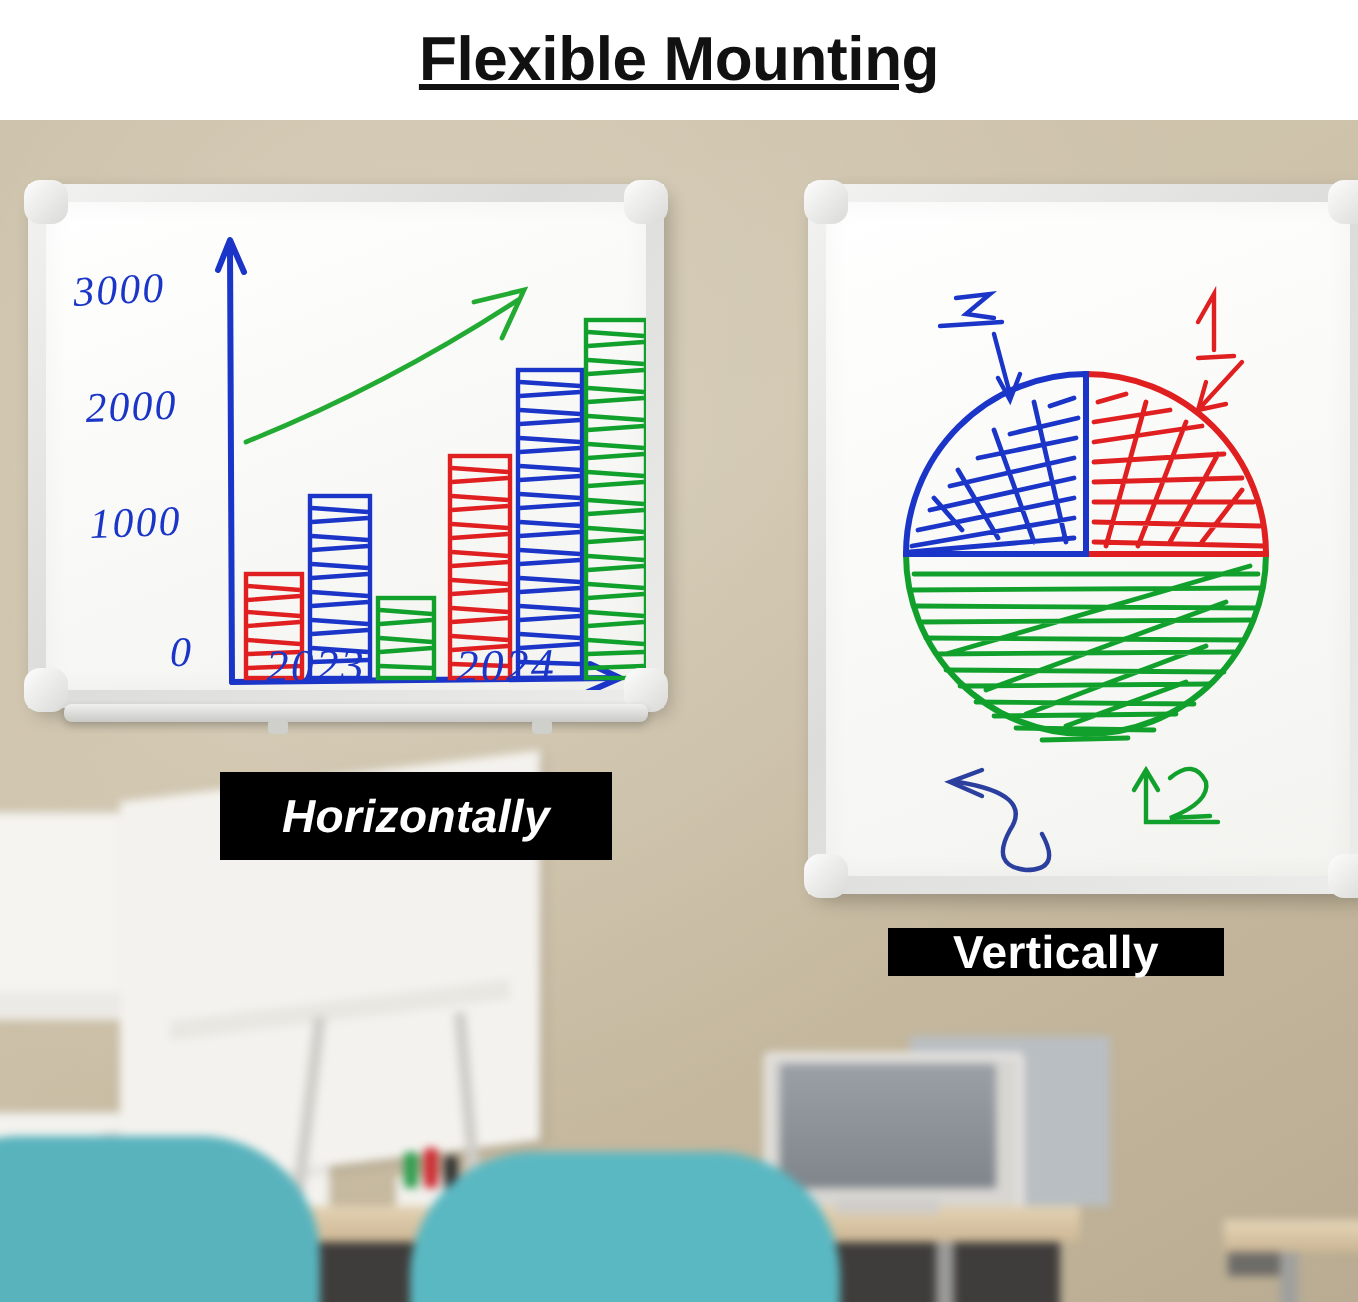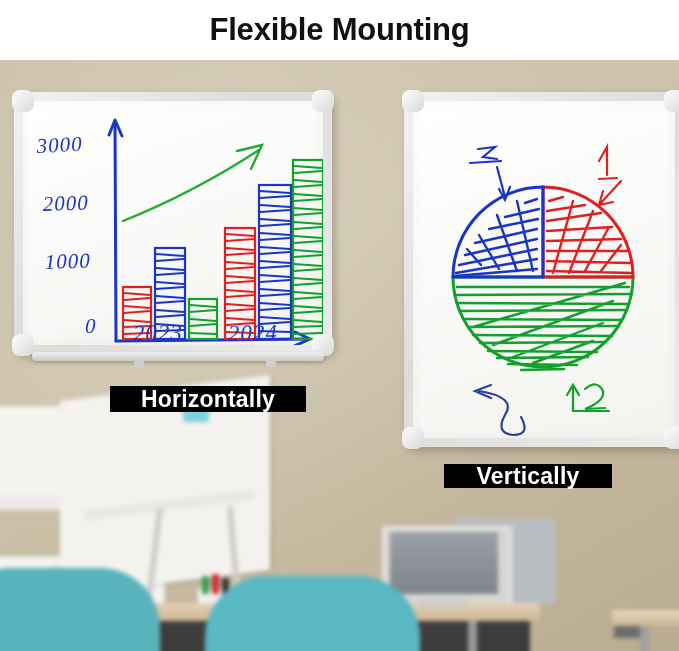--- a/index.html
+++ b/index.html
@@ -3,21 +3,21 @@
 <meta charset="utf-8">
 <style>
   html,body{margin:0;padding:0;}
   body{width:679px;height:651px;background:#ffffff;font-family:"Liberation Sans",sans-serif;overflow:hidden;}
   .page{position:relative;width:679px;height:651px;overflow:hidden;background:#fff;}
 
   
   .header{position:absolute;left:0;top:0;width:679px;height:60px;background:#ffffff;
           display:flex;align-items:center;justify-content:center;z-index:40;}
   .header h1{margin:1px;font-size:31px;font-weight:bold;color:#111;letter-spacing:-0.2px;
-             font-family:"Liberation Sans",sans-serif;}
+             font-family:"Liberation Sans",sans-serif;text-decoration:underline;}
 
   
   .photo{position:absolute;left:0;top:58px;width:679px;height:593px;overflow:hidden;
          background:#cbc0a8;}
   .wall{position:absolute;inset:0;
         background:linear-gradient(150deg,#c9bda4 0%,#cec3ab 38%,#c4b79d 72%,#b9ac92 100%);}
   .wall-shade{position:absolute;left:0;top:0;width:679px;height:593px;
         background:radial-gradient(ellipse at 30% 20%,rgba(255,255,255,.22),rgba(0,0,0,0) 60%);}
 
   
@@ -91,21 +91,21 @@
   #boardB .wb-frame{left:0;top:0;width:280px;height:355px;}
   #boardB .wb-surface{left:9px;top:9px;width:262px;height:337px;}
   #boardB .c-tl{left:-2px;top:-2px;}
   #boardB .c-tr{right:-2px;top:-2px;}
   #boardB .c-bl{left:-2px;bottom:-2px;}
   #boardB .c-br{right:-2px;bottom:-2px;}
 
   
   .caption{position:absolute;background:#000;color:#fff;display:flex;align-items:center;
       justify-content:center;font-weight:bold;letter-spacing:.2px;z-index:30;}
-  #cap-h{left:110px;top:386px;width:196px;height:26px;font-size:23px;}
+  #cap-h{left:110px;top:386px;width:196px;height:44px;font-size:23px;font-style:italic;}
   #cap-v{left:444px;top:464px;width:168px;height:24px;font-size:23px;}
 
   .hidden-label{position:absolute;width:1px;height:1px;overflow:hidden;opacity:0;}
 </style>
 </head>
 <body>
 
 <div class="page">
 
   <div class="header">

